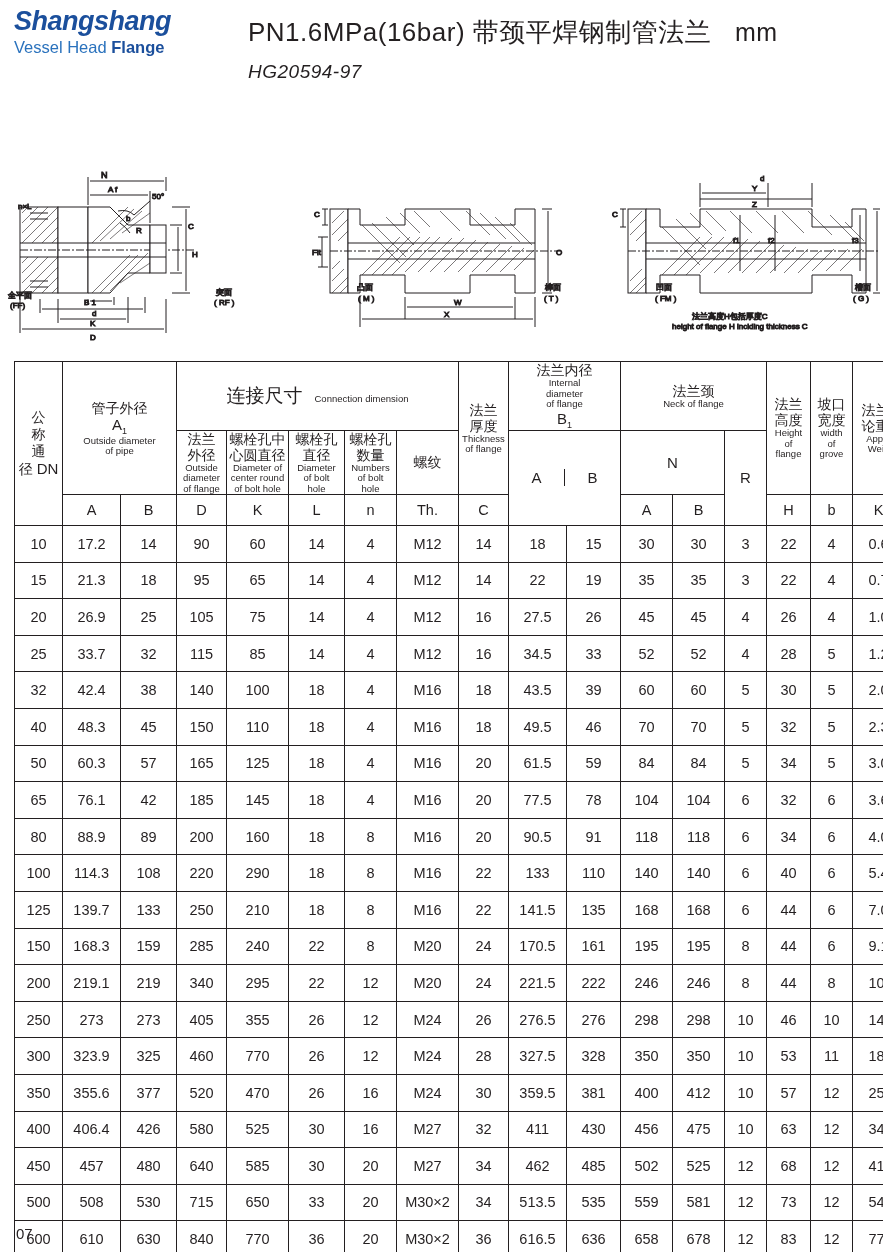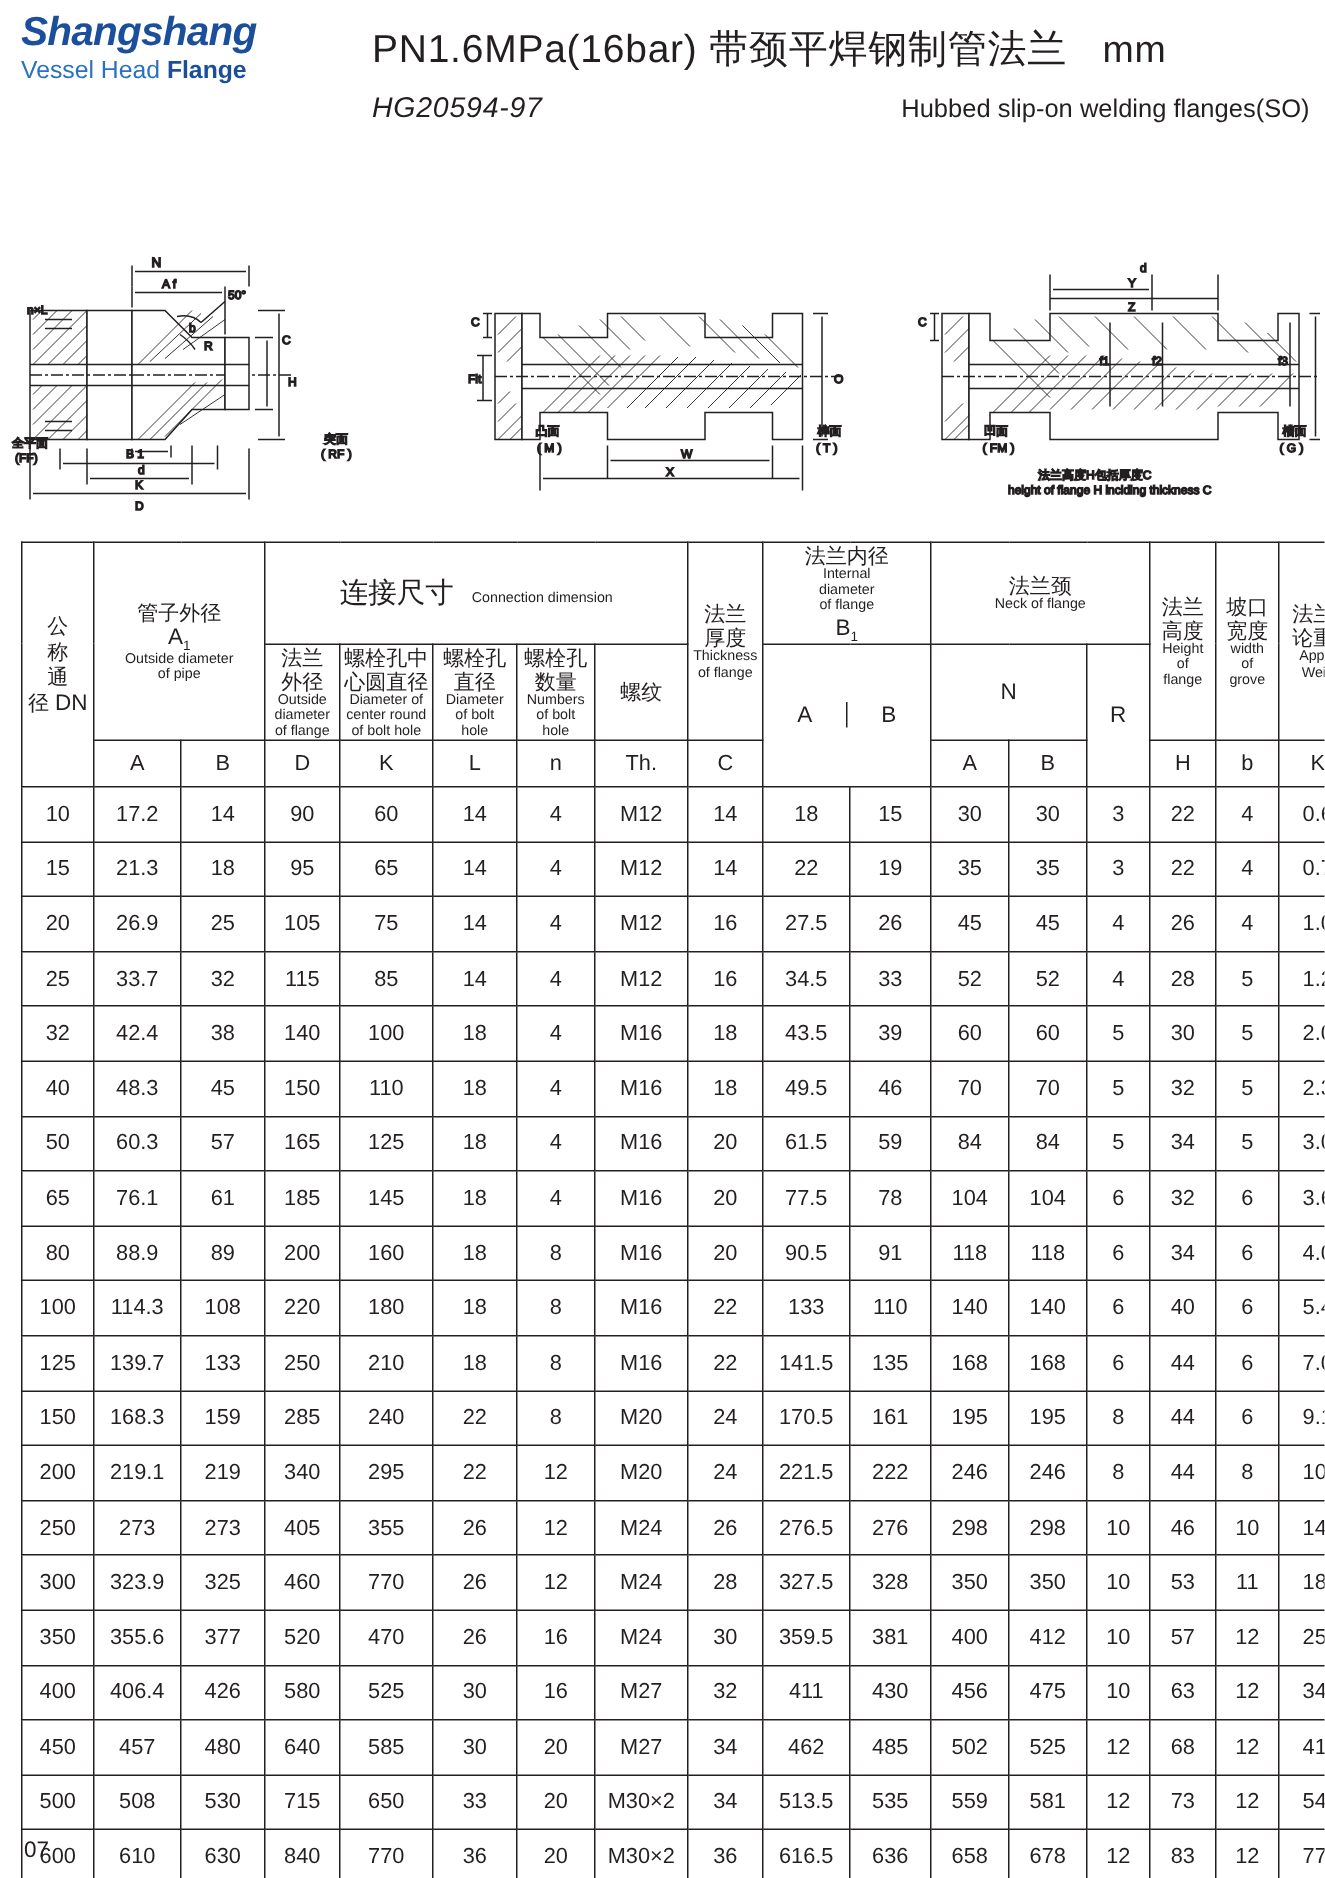--- a/index.html
+++ b/index.html
@@ -185,21 +185,20 @@
       </div>
     </div>
 
     <div class="title-block">
       <div class="title-cn">
         <span>PN1.6MPa(16bar) 带颈平焊钢制管法兰</span>
         <span class="title-mm" style="position:static;margin-left:16px;text-align:right;">mm</span>
       </div>
       <div class="title-row2">
         <span class="title-std">HG20594-97</span>
-        <span class="title-en">Hubbed slip-on welding flanges(SO)</span>
       </div>
     </div>
   </div>
 
   <div class="drawings">
     <svg width="883" height="200" viewBox="0 0 883 200">
       <g stroke="#231f20" fill="none" stroke-width="1">
 
         <g>
 
@@ -677,21 +676,21 @@
             <td>84</td>
             <td>84</td>
             <td>5</td>
             <td>34</td>
             <td>5</td>
             <td>3.08</td>
           </tr>
           <tr>
             <td>65</td>
             <td>76.1</td>
-            <td>61</td>
+            <td>42</td>
             <td>185</td>
             <td>145</td>
             <td>18</td>
             <td>4</td>
             <td>M16</td>
             <td>20</td>
             <td>77.5</td>
             <td>78</td>
             <td>104</td>
             <td>104</td>
@@ -717,21 +716,21 @@
             <td>6</td>
             <td>34</td>
             <td>6</td>
             <td>4.08</td>
           </tr>
           <tr>
             <td>100</td>
             <td>114.3</td>
             <td>108</td>
             <td>220</td>
-            <td>180</td>
+            <td>290</td>
             <td>18</td>
             <td>8</td>
             <td>M16</td>
             <td>22</td>
             <td>133</td>
             <td>110</td>
             <td>140</td>
             <td>140</td>
             <td>6</td>
             <td>40</td>

